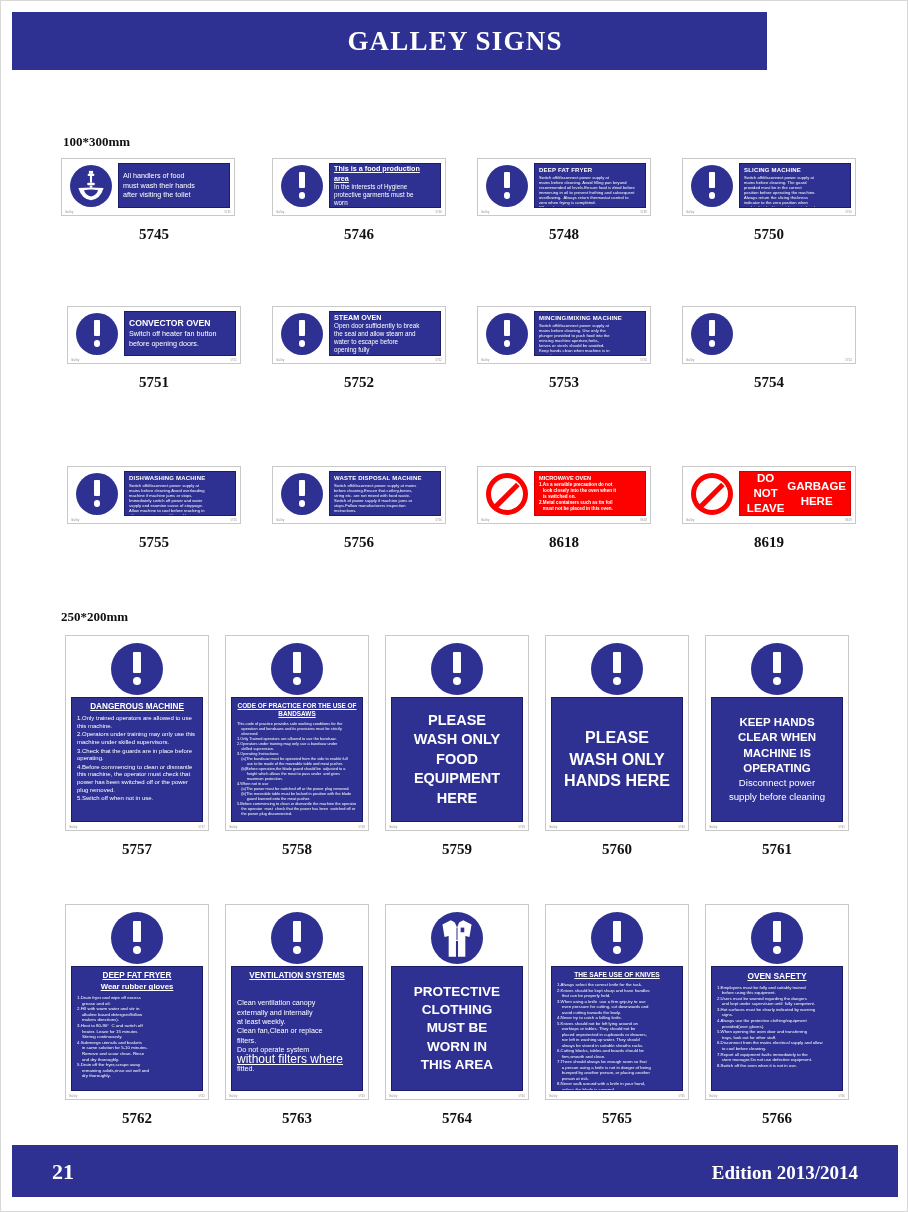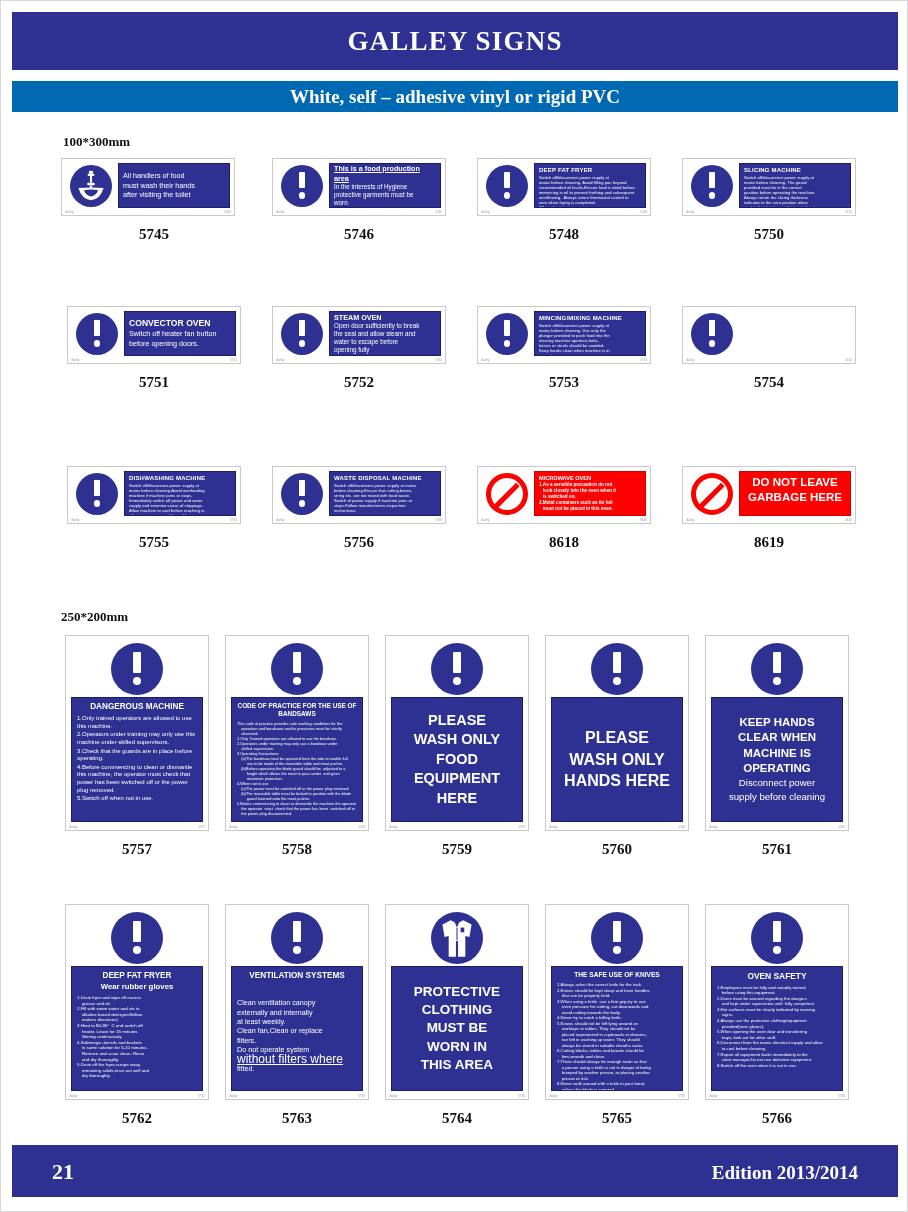--- a/index.html
+++ b/index.html
@@ -1,20 +1,20 @@
 <!DOCTYPE html>
 <html><head>
 <meta charset="utf-8">
 <style>
   html,body{margin:0;padding:0;background:#ffffff;}
   body{width:908px;height:1212px;position:relative;font-family:"Liberation Sans",sans-serif;-webkit-font-smoothing:antialiased;}
   .page{position:absolute;left:0;top:0;width:908px;height:1212px;background:#fff;box-sizing:border-box;border:1px solid #d8d8d8;overflow:hidden;}
 
   
-  .header-band{position:absolute;left:11px;top:11px;width:886px;height:58px;background:#2e3192;}
+  .header-band{position:absolute;left:11px;top:11px;width:755px;height:58px;background:#2e3192;}
   .header-title{position:absolute;left:0;top:0;width:886px;height:58px;display:flex;align-items:center;justify-content:center;
      color:#fff;font-family:"Liberation Serif",serif;font-weight:bold;font-size:27px;letter-spacing:1.2px;}
   .subheader-band{position:absolute;left:11px;top:80px;width:886px;height:31px;background:#0069b4;}
   .subheader-title{position:absolute;left:0;top:0;width:886px;height:31px;display:flex;align-items:center;justify-content:center;
      color:#fff;font-family:"Liberation Serif",serif;font-weight:bold;font-size:19px;}
 
   
   .size-label{position:absolute;font-family:"Liberation Serif",serif;font-weight:bold;font-size:13px;color:#111;}
   #size-label-1{left:62px;top:133px;}
   #size-label-2{left:60px;top:608px;}
@@ -40,21 +40,21 @@
 
   
   .mark-l,.mark-r{position:absolute;bottom:1.5px;font-size:2.6px;color:#8a8a8a;letter-spacing:.2px;}
   .mark-l{left:3px;}
   .mark-r{right:3px;}
 
   
   .pt-inner{position:absolute;left:0;top:0;right:0;bottom:0;display:flex;flex-direction:column;align-items:center;padding:5px 5px 8px 5px;box-sizing:border-box;}
   .pt-pic{flex:0 0 auto;height:56px;display:flex;align-items:center;justify-content:center;}
   .pt-panel{width:100%;flex:1 1 auto;background:#2e3192;border:1px solid #1b1d6b;box-sizing:border-box;padding:4px 5px;overflow:hidden;}
-  .pt-ttl{color:#fff;font-weight:bold;text-align:center;}
+  .pt-ttl{color:#fff;font-weight:bold;text-align:center;text-decoration:underline;}
   .pt-body{color:#fff;}
   .big-center{color:#fff;font-weight:bold;text-align:center;}
 
   
   .circ{position:relative;border-radius:50%;background:#2e3192;display:flex;align-items:center;justify-content:center;}
   .bang-stem{position:absolute;background:#fff;border-radius:1px;}
   .bang-dot{position:absolute;background:#fff;border-radius:50%;}
   .prohib{position:relative;border-radius:50%;box-sizing:border-box;border:solid #fd0100;background:transparent;}
   .prohib .bar{position:absolute;background:#fd0100;transform-origin:center;}
 
@@ -63,23 +63,20 @@
   .footer-page{position:absolute;left:40px;top:14px;color:#fff;font-family:"Liberation Serif",serif;font-weight:bold;font-size:22px;}
   .footer-edition{position:absolute;right:40px;top:17px;color:#fff;font-family:"Liberation Serif",serif;font-weight:bold;font-size:19px;}
 </style>
 </head>
 <body>
 
 <div class="page">
 
   <div class="header-band">
     <div class="header-title">GALLEY  SIGNS</div>
-  </div>
-  <div class="subheader-band">
-    <div class="subheader-title">White, self – adhesive  vinyl or rigid PVC</div>
   </div>
 
   <div class="size-label" id="size-label-1">100*300mm</div>
   <div class="size-label" id="size-label-2">250*200mm</div>
 
   <div id="landscape-host">
       <div class="card" style="left: 60px; top: 157px; width: 174px; height: 58px;">
         <div class="ls-inner">
           <div class="ls-pic">
             <div class="circ" style="width: 42px; height: 42px; overflow: hidden;">
@@ -308,21 +305,21 @@
         <div class="mark-r">8618</div>
       </div>
       <div class="code" style="left: 476px; top: 533px; width: 174px;">8618</div>
       <div class="card" style="left: 681px; top: 465px; width: 174px; height: 58px;">
         <div class="ls-inner">
           <div class="ls-pic">
             <div class="prohib" style="width: 42px; height: 42px; border-width: 5.46px;">
               <div class="bar" style="width: 5.46px; height: 31.92px; left: 12.81px; top: 2.31px; transform: rotate(45deg);"></div>
             </div>
           </div>
-          <div class="ls-panel panel-red" style="display: flex; flex-direction: column; align-items: center; justify-content: flex-start;">
+          <div class="ls-panel panel-red" style="display: flex; flex-direction: row; align-items: center; justify-content: flex-start;">
             <div class="ls-red-big">DO NOT LEAVE</div>
             <div class="ls-red-big">GARBAGE HERE</div>
           </div>
         </div>
         <div class="mark-l">Galley</div>
         <div class="mark-r">8619</div>
       </div>
       <div class="code" style="left: 681px; top: 533px; width: 174px;">8619</div>
     </div>
   <div id="portrait-host">

